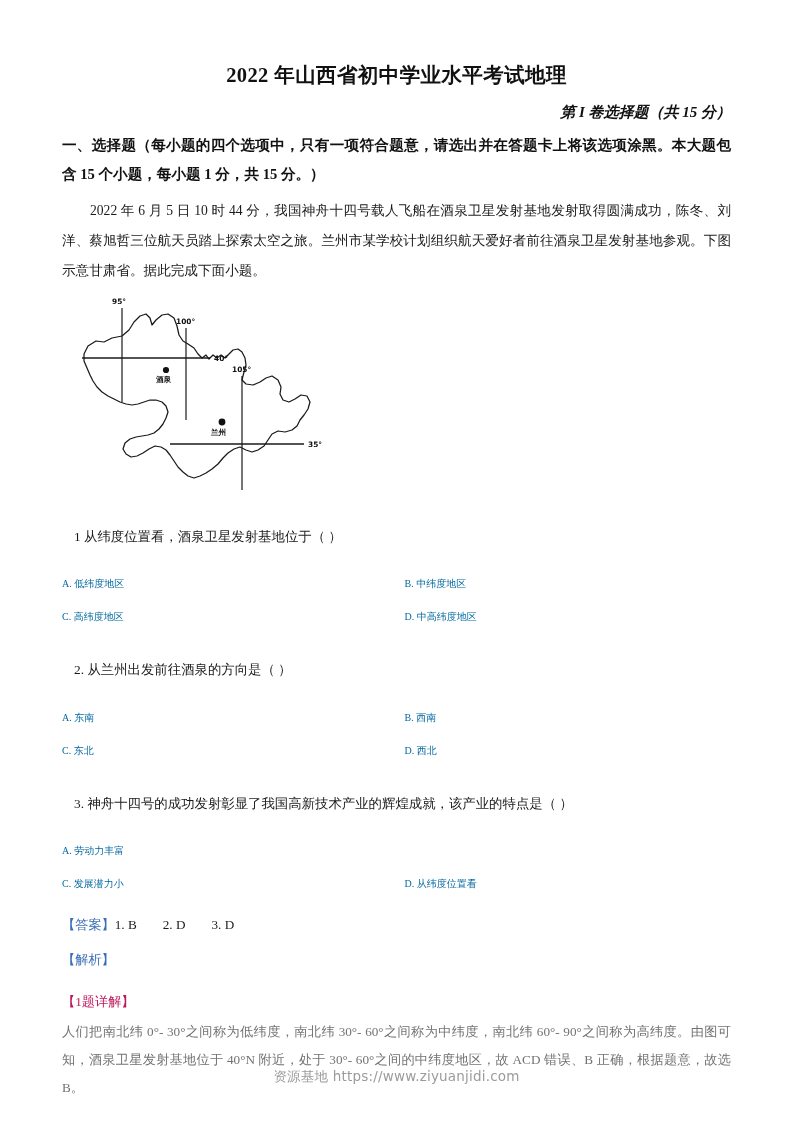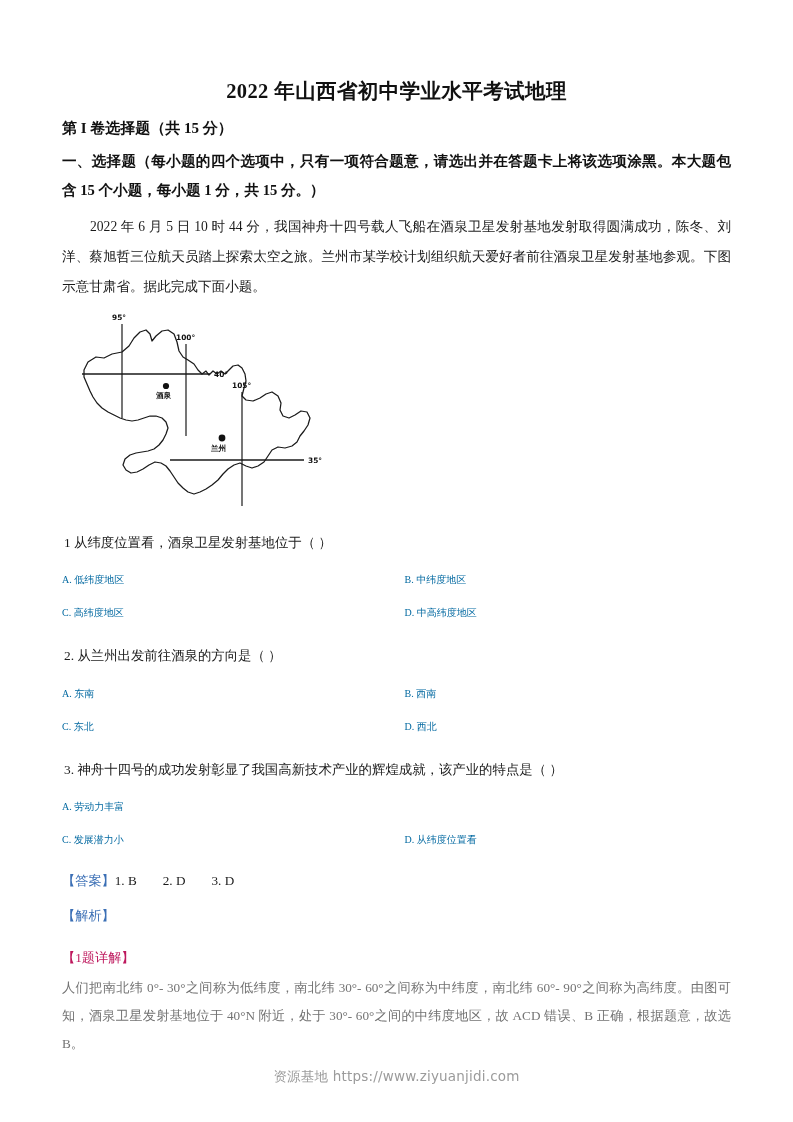--- a/index.html
+++ b/index.html
@@ -14,40 +14,41 @@
     font-family: "Liberation Serif", "DejaVu Serif", serif;
     color: #151515;
     overflow: hidden;
   }
   .page {
     position: absolute;
     left: 0; top: 0;
     width: 793px;
     height: 860px;
     box-sizing: border-box;
-    padding: 16px 62px;
+    padding: 0 62px;
   }
   .doc-title {
     text-align: center;
     font-size: 20.5px;
     font-weight: bold;
     letter-spacing: 0.4px;
     margin: 0;
     padding-top: 62px;
     line-height: 1.3;
     color: #111;
   }
   .sub-title {
-    text-align: left;
+    text-align: right;
     font-size: 15px;
     font-weight: bold;
     margin: 0;
     padding-top: 14px;
     line-height: 1.3;
     color: #111;
+    font-style: italic;
   }
   .section-intro {
     font-size: 14.6px;
     font-weight: bold;
     line-height: 2.0;
     margin: 0;
     padding-top: 9px;
     text-align: justify;
     color: #111;
   }
@@ -61,21 +62,21 @@
     color: #1a1a1a;
   }
   .map-wrap {
     margin: 6px 0 0 20px;
     width: 245px;
     height: 200px;
   }
   .q-text {
     font-size: 13.4px;
     line-height: 1.6;
-    margin: 2px;
+    margin: 12px;
     padding-top: 22px;
     color: #1a1a1a;
   }
   .opts {
     display: flex;
     width: 100%;
     font-size: 10px;
     line-height: 1.6;
     padding-top: 17px;
     color: #0369a1;

